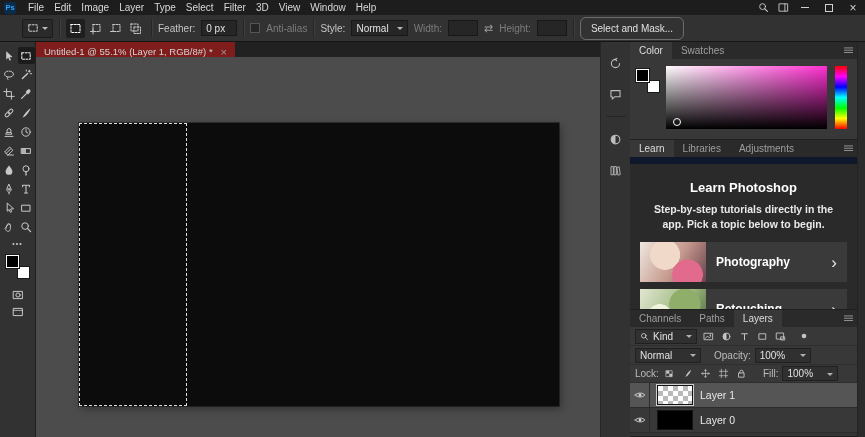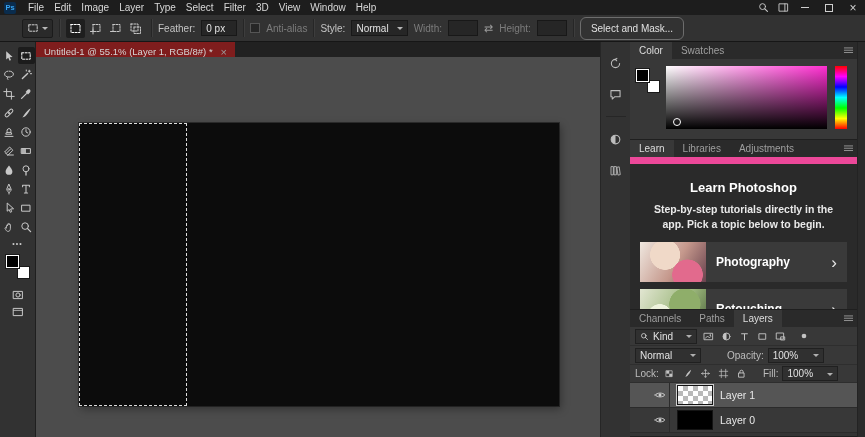--- a/index.html
+++ b/index.html
@@ -76,21 +76,21 @@
        box-shadow:0 0 0 1px rgba(0,0,0,.4),2px 3px 8px rgba(0,0,0,.35);}
   .selection{position:absolute;left:0;top:0;width:108px;height:283px;border:1px dashed #dedede;}
 
   
   .collapse-strip{width:30px;flex:none;background:#323232;border-left:1px solid #262626;
                   display:flex;flex-direction:column;align-items:center;padding-top:12px;gap:13px;}
   .strip-icon{width:18px;height:18px;display:flex;align-items:center;justify-content:center;color:#bdbdbd;}
   .strip-sep{width:20px;height:1px;background:#262626;}
 
   
-  .dock{width:227px;flex:none;display:flex;flex-direction:column;background:#ec4899;}
+  .dock{width:227px;flex:none;display:flex;flex-direction:column;background:#0f172a;}
   .dock-edge{width:8px;flex:none;background:#2b2b2b;border-left:1px solid #232323;}
   .panel{display:flex;flex-direction:column;border-bottom:1px solid #1f1f1f;}
   .panel-tabs{height:17px;background:#2a2a2a;display:flex;align-items:stretch;flex:none;}
   .ptab{padding:0 9px;font-size:10px;display:flex;align-items:center;color:#9f9f9f;}
   .ptab.active{background:#383838;color:#dedede;}
   .panel-menu{margin-left:auto;width:18px;display:flex;align-items:center;justify-content:center;color:#9a9a9a;}
 
   
   .color-panel{height:98px;}
   .color-content{position:relative;flex:1;background:#383838;}
@@ -127,21 +127,21 @@
   .lock-row{height:18px;}
   .dd{height:15px;background:#303030;border:1px solid #202020;display:inline-flex;align-items:center;
       gap:4px;padding:0 4px;color:#e2e2e2;font-size:10px;}
   .dd .dd-chev{width:0;height:0;border:3px solid transparent;border-top-color:#b0b0b0;margin-top:4px;margin-left:auto;}
   .kind-dd{width:62px;}
   .blend-dd{width:66px;}
   .val-dd{width:56px;}
   .mini-btn{width:14px;height:14px;display:flex;align-items:center;justify-content:center;color:#c3c3c3;}
   .lp-label{color:#bdbdbd;font-size:10px;}
   .layer-list{flex:1;background:#343434;display:flex;flex-direction:column;}
-  .layer-row{height:25px;display:flex;align-items:center;background:#383838;border-bottom:1px solid #2b2b2b;flex:none;padding-left:20px;}
+  .layer-row{height:25px;display:flex;align-items:center;background:#383838;border-bottom:1px solid #2b2b2b;flex:none;}
   .layer-row.selected{background:#555555;}
   .eye-cell{width:20px;height:100%;display:flex;align-items:center;justify-content:center;
             border-right:1px solid #2b2b2b;color:#d0d0d0;flex:none;}
   .layer-thumb{width:36px;height:20px;margin:0 7px;border:1px solid #141414;flex:none;}
   .layer-row.selected .layer-thumb{box-shadow:0 0 0 1px #cfcfcf;}
   .thumb-checker{background-color:#fff;
       background-image:conic-gradient(#b9b9b9 25%,#fff 0 50%,#b9b9b9 0 75%,#fff 0);
       background-size:10px 10px;}
   .thumb-black{background:#000;}
   .layer-name{font-size:10.5px;color:#e8e8e8;}
@@ -524,21 +524,21 @@
                 <circle class="f" cx="6" cy="6" r="2.8"></circle>
               </svg>
             </span>
         </div>
 
         <div class="lp-row blend-row">
           <span class="dd blend-dd">
             <span>Normal</span>
             <span class="dd-chev"></span>
           </span>
-          <span class="lp-label" style="margin-left:22px;">Opacity:</span>
+          <span class="lp-label" style="margin-left:9px;">Opacity:</span>
           <span class="dd val-dd">
             <span>100%</span>
             <span class="dd-chev"></span>
           </span>
         </div>
 
         <div class="lp-row lock-row">
           <span class="lp-label">Lock:</span>
           <span class="mini-btn">
             <svg class="ic" viewBox="0 0 12 12" width="11" height="11">

